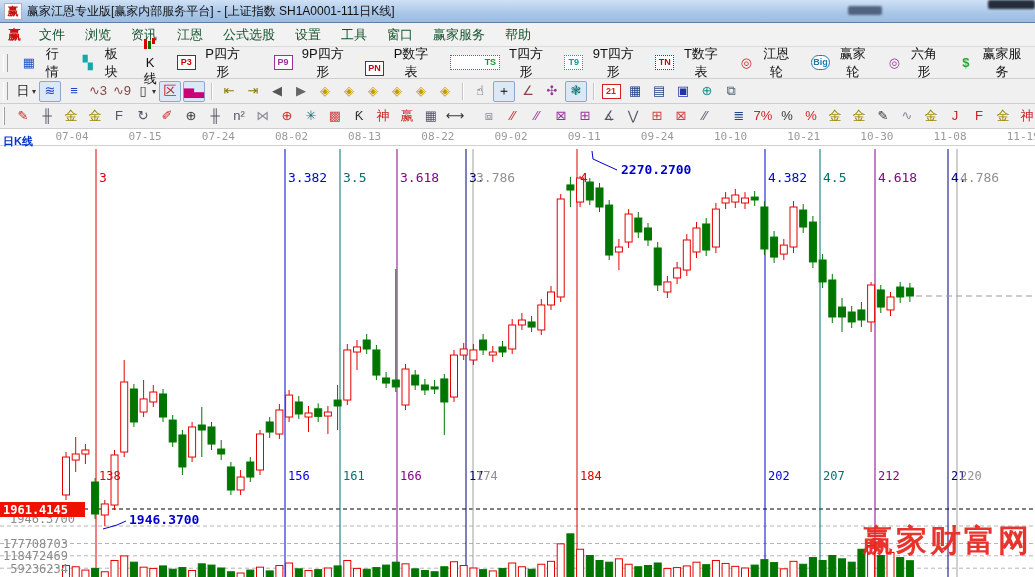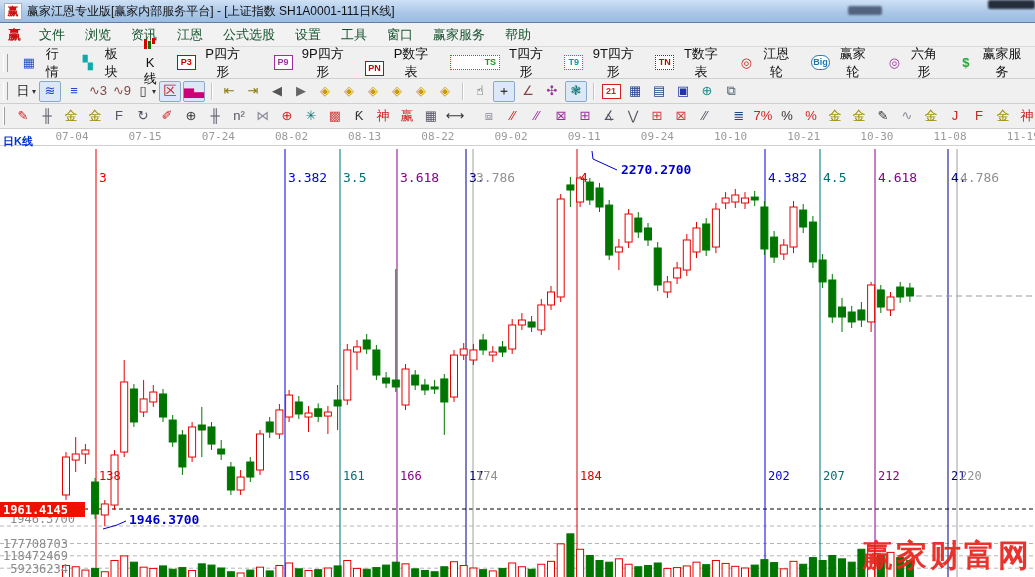--- a/index.html
+++ b/index.html
@@ -34,21 +34,21 @@
   .icobtn{display:flex;align-items:center;justify-content:center;min-width:20px;height:19px;margin:0 1px;
     border:1px solid transparent;font-size:12px;}
   .icobtn.pressed{border:1px solid #8aa8cc;background:#dce8f5;border-radius:2px;}
   .drop{font-size:8px;color:#333;margin-left:2px;}
   .ic-candles{width:14px;height:14px;background-image:linear-gradient(#d00,#d00),linear-gradient(#070,#070),
     linear-gradient(#d00,#d00);background-size:3px 10px,3px 8px,3px 6px;background-position:1px 2px,5px 4px,9px 1px;
     background-repeat:no-repeat;}
   
   .chart-wrap{position:relative;width:1035px;height:450px;background:#fff;}
   .pane-label{position:absolute;left:3px;top:5px;color:#0033cc;font-size:11px;font-weight:600;z-index:5;}
-  .watermark{position:absolute;right:3px;bottom:2px;color:#e8251f;font-family:Liberation Mono, monospace;
+  .watermark{position:absolute;right:3px;bottom:17px;color:#e8251f;font-family:Liberation Mono, monospace;
     font-weight:bold;font-size:31px;letter-spacing:3px;opacity:.93;z-index:6;}
   svg text{user-select:none;}
   .ax-date{fill:#9a9a9a;font:11px "DejaVu Sans Mono",monospace;}
   .g-top{font:13px "DejaVu Sans Mono",monospace;}
   .g-bot{font:12px "DejaVu Sans Mono",monospace;}
   .vol-lbl{fill:#8a8a8a;font:12px "DejaVu Sans Mono",monospace;}
   .blue-annot{fill:#0000cc;font:bold 13px "DejaVu Sans Mono",monospace;}
   .tag-txt{fill:#fff;font:bold 12px "DejaVu Sans Mono",monospace;}
   .grey-lbl{fill:#8a8a8a;font:12px "DejaVu Sans Mono",monospace;}
 </style>

